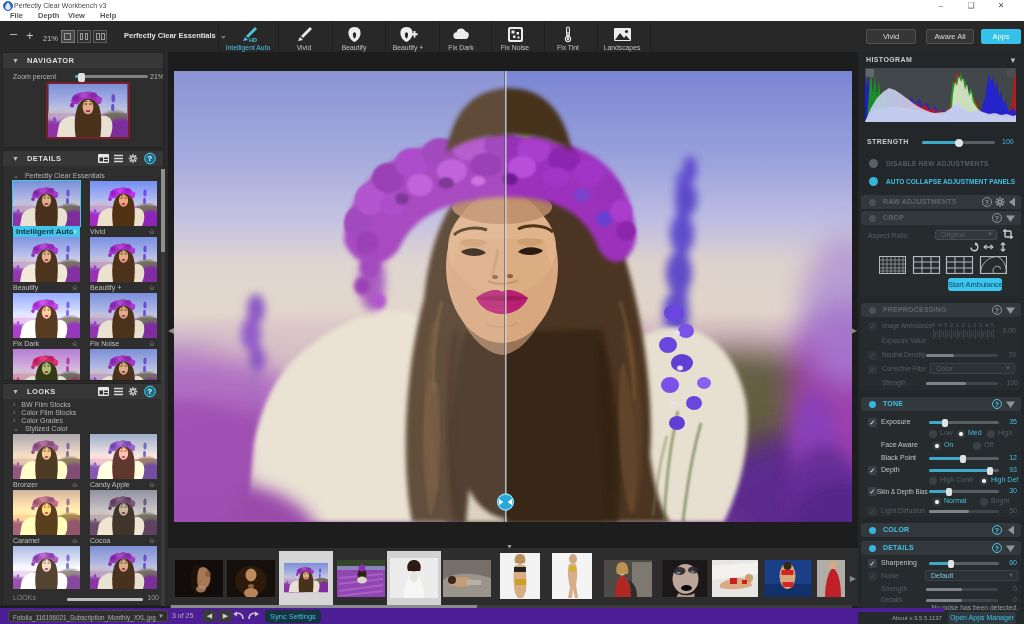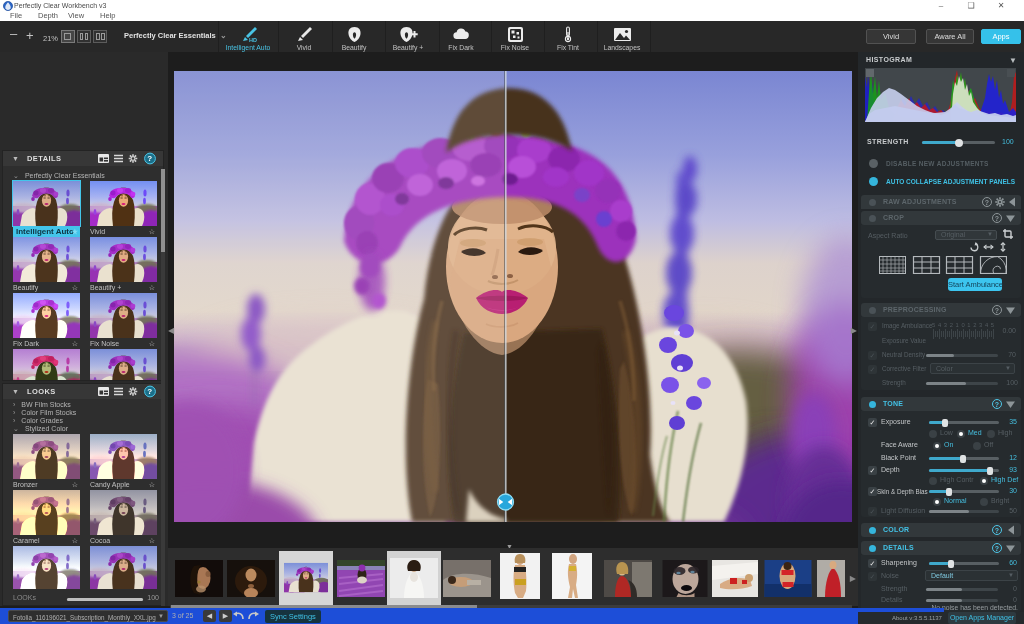--- a/index.html
+++ b/index.html
@@ -3,21 +3,21 @@
 <style>
 *{margin:0;padding:0;box-sizing:border-box;font-family:"Liberation Sans",sans-serif;}
 html,body{width:1024px;height:624px;overflow:hidden;background:#1d1d1d;position:relative;}
 .abs{position:absolute;}
 
 #titlebar{left:0;top:0;width:1024px;height:12px;background:#fff;}
 #titlebar .ttl{position:absolute;left:14px;top:2px;font-size:7px;color:#4a4a4a;}
 #winctl{position:absolute;right:8px;top:1px;color:#555;font-size:8px;letter-spacing:0;}
 #winctl span{display:inline-block;width:30px;text-align:center;}
 #menubar{left:0;top:12px;width:1024px;height:9px;background:#fff;font-size:7.5px;color:#555;}
-#menubar span{position:absolute;top:-1px;}
+#menubar span{position:absolute;top:-1px;font-weight:bold;}
 
 #toolbar{left:0;top:21px;width:1024px;height:31px;background:#282828;}
 #toolbar .z{position:absolute;color:#c5c5c5;font-size:13px;top:7px;}
 #toolbar .pct{position:absolute;color:#c0c0c0;font-size:7.5px;top:13px;}
 .viewbtn{position:absolute;top:9px;width:14px;height:13px;border:1px solid #5c5c5c;background:#313131;}
 .viewbtn.sel{background:#454545;border-color:#7a7a7a;}
 .viewbtn i{position:absolute;border:1px solid #9a9a9a;}
 #pcedrop{position:absolute;left:124px;top:10px;color:#e2e2e2;font-size:7.5px;font-weight:bold;}
 #pcedrop .chev{color:#9a9a9a;font-size:8px;}
 .tbtn{position:absolute;top:4px;height:26px;text-align:center;}
@@ -56,21 +56,21 @@
 .chk{position:absolute;width:9px;height:9px;border-radius:2px;background:#3a4145;color:#e8e8e8;font-size:7px;line-height:9px;text-align:center;}
 .radio{position:absolute;width:8px;height:8px;border-radius:50%;background:#3a4145;}
 .radio.on:after{content:"";position:absolute;left:2px;top:2px;width:4px;height:4px;border-radius:50%;background:#fff;}
 .dim{color:#565e63;}
 
 #film{left:168px;top:548px;width:690px;height:58px;background:#2d2d2d;}
 .fcell{position:absolute;top:7px;width:52px;height:46px;background:#2d2d2d;}
 .fcell .im{position:absolute;left:2px;top:5px;width:48px;height:37px;}
 #fsbar{position:absolute;left:2px;top:57px;width:682px;height:3.5px;background:#3c3c3c;}
 
-#status{left:0;top:608px;width:944px;height:16px;background:#1d4ed8;}
+#status{left:0;top:608px;width:944px;height:16px;background:#4c1d95;}
 #rstatus{left:858px;top:612px;width:166px;height:12px;background:#252a2d;}
 </style></head>
 <body>
 <div class="abs" id="titlebar">
   <svg class="abs" style="left:3px;top:1px" width="10" height="10" viewBox="0 0 11 11">
       <circle cx="5.5" cy="5.5" r="5" fill="#2a66c8"></circle>
       <path d="M5.5 1.5 C7 3.5 8.5 5 8.5 7 A3 3 0 0 1 2.5 7 C2.5 5 4 3.5 5.5 1.5Z" fill="#fff" opacity=".85"></path>
       <circle cx="5.5" cy="5.5" r="5" fill="none" stroke="#1c4a9a" stroke-width=".8"></circle>
     </svg>
   <span class="ttl">Perfectly Clear Workbench v3</span>
@@ -214,20 +214,37 @@
   <ellipse cx="23" cy="12" rx="2.6" ry="2.4" fill="#8326a8"></ellipse>
   <ellipse cx="30" cy="9.5" rx="3" ry="2.4" fill="#ad46cc"></ellipse>
   <ellipse cx="38" cy="9.5" rx="3" ry="2.4" fill="#8c28ae"></ellipse>
   <ellipse cx="43" cy="13" rx="2.4" ry="2.2" fill="#a93ccc"></ellipse>
   <ellipse cx="20" cy="18" rx="1.8" ry="2" fill="#8c28ae"></ellipse>
   <path d="M30 7.5 Q33 5.5 37 7.2 Q35 6 33.5 6.2 Q31.5 6.3 30 7.5Z" fill="#47301f"></path>
 </symbol>
 </defs>
 </svg>
 <div class="abs" id="lsb">
+  <div class="lpanel" style="top:0;height:96px">
+    <div class="lphead">
+        <span class="tri">▼</span>
+        <span class="nm">NAVIGATOR</span>
+      </div>
+    <div style="position:absolute;left:10px;top:20px;font-size:7px;color:#b5b5b5">Zoom percent</div>
+    <div class="slider" style="left:72px;top:22px;width:73px;background:#808080">
+        <div class="fill" style="width:6px"></div>
+        <div class="th" style="left:3px;width:7px;height:9px"></div>
+      </div>
+    <div style="position:absolute;left:147px;top:20px;font-size:7px;color:#b5b5b5">21%</div>
+    <div style="position:absolute;left:43px;top:29px;width:84px;height:57px;border:2px solid #7c1f28">
+      <svg width="80" height="53">
+          <use href="#scene" width="80" height="53"></use>
+        </svg>
+    </div>
+  </div>
   <div class="lpanel" style="top:98px;height:231px">
     <div class="lphead">
         <span class="tri">▼</span>
         <span class="nm">DETAILS</span>
       <svg class="hicons" width="62" height="13" viewBox="0 0 62 13">
         <rect x="1" y="2" width="11" height="9" rx="1" fill="#e8e8e8"></rect>
           <rect x="2.5" y="5.5" width="3.6" height="4" fill="#333"></rect>
           <rect x="7" y="5.5" width="4" height="1.6" fill="#333"></rect>
           <rect x="7" y="8" width="4" height="1.6" fill="#333"></rect>
         <g stroke="#d8d8d8" stroke-width="1.4">

